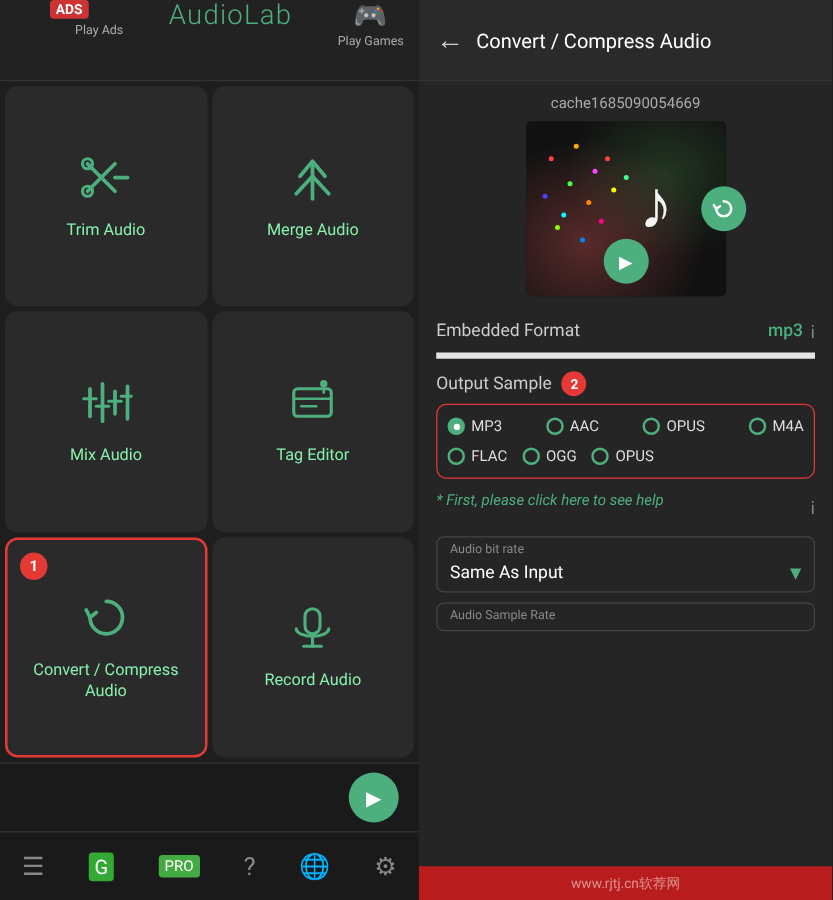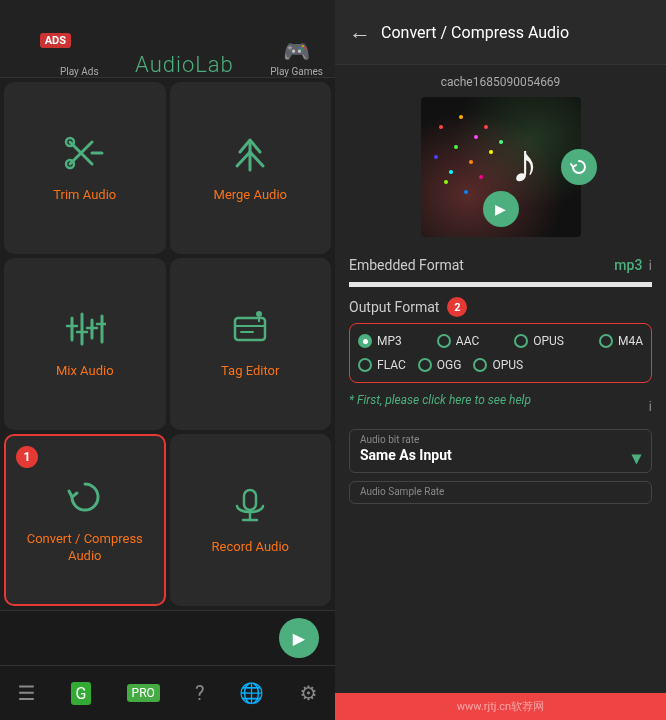--- a/index.html
+++ b/index.html
@@ -17,24 +17,24 @@
     .left-panel {
       width: 335px;
       height: 720px;
       background: #1e1e1e;
       display: flex;
       flex-direction: column;
       flex-shrink: 0;
     }
 
     .left-header {
-      height: 78px;
+      height: 65px;
       background: #222;
       display: flex;
-      align-items: flex-end;
+      align-items: flex-start;
       justify-content: space-between;
       padding: 0 12px;
       border-bottom: 1px solid #333;
     }
 
     .ads-block {
       display: flex;
       flex-direction: column;
       align-items: center;
     }
@@ -44,21 +44,21 @@
       color: #fff;
       font-size: 11px;
       font-weight: bold;
       padding: 1px 5px;
       border-radius: 3px;
     }
 
     .play-ads-label {
       color: #aaa;
       font-size: 10px;
-      margin-top: 18px;
+      margin-top: 4px;
       padding-left: 48px;
     }
 
     .app-title {
       color: #fff;
       font-size: 22px;
       font-weight: 300;
       letter-spacing: 1px;
     }
 
@@ -108,21 +108,21 @@
     }
 
     .grid-item-icon {
       font-size: 34px;
       color: #4caf7d;
       margin-bottom: 8px;
       line-height: 1;
     }
 
     .grid-item-label {
-      color: #f97316;
+      color: #86efac;
       font-size: 13px;
       text-align: center;
       line-height: 1.3;
     }
 
     .badge-circle {
       position: absolute;
       top: 10px;
       left: 10px;
       width: 22px;
@@ -389,41 +389,40 @@
     }
 
     .dropdown-label-small {
       color: #888;
       font-size: 10px;
       margin-bottom: 2px;
     }
 
     .dropdown-row {
       display: flex;
-      align-items: flex-start;
+      align-items: center;
       justify-content: space-between;
-      font-weight: bold;
     }
 
     .dropdown-value {
       color: #fff;
       font-size: 14px;
     }
 
     .dropdown-arrow {
       color: #4caf7d;
       font-size: 18px;
     }
 
     .watermark {
       color: rgba(255,255,255,0.5);
       font-size: 11px;
       text-align: center;
       padding: 6px 0;
-      background: #ef4444;
+      background: #b91c1c;
     }
 
     .left-panels-wrapper {
       display: flex;
       flex-direction: column;
       flex: 1;
       overflow: hidden;
     }
   </style>
 </head>
@@ -582,21 +581,21 @@
 
     <div class="info-row">
       <span class="info-label">Embedded Format</span>
       <div class="info-row-right">
         <span class="info-value">mp3</span>
         <span class="info-icon">ℹ</span>
       </div>
     </div>
 
     <div class="section-label">
-      <span>Output Format</span>
+      <span>Output Sample</span>
       <div class="badge-2">2</div>
     </div>
 
     <div style="border:1px solid #e53935;border-radius:8px;padding:10px 8px;margin-bottom:10px;">
       <div style="display:flex;justify-content:space-between;margin-bottom:10px;">
         <div class="format-option">
           <div class="radio-circle selected">
               <div class="radio-inner"></div>
             </div>
           <span class="format-label">MP3</span>

